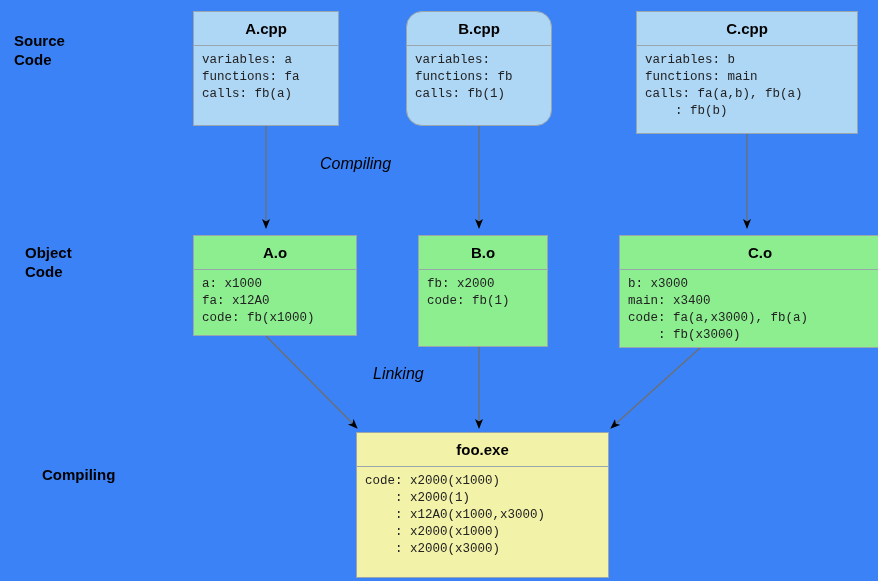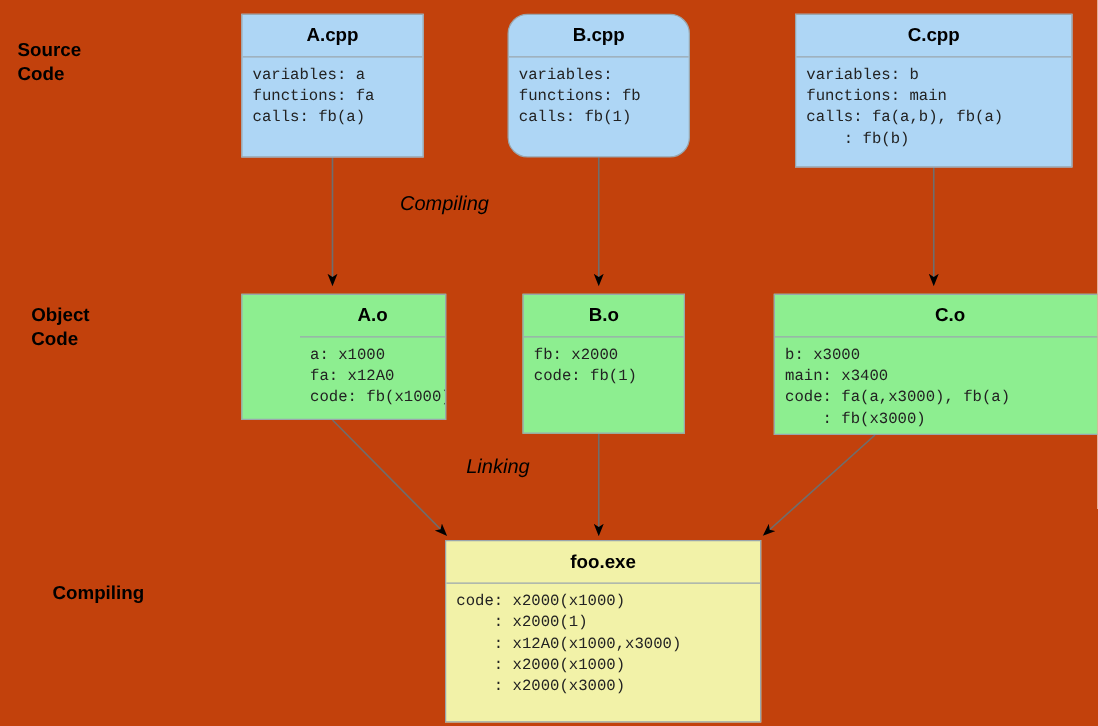--- a/index.html
+++ b/index.html
@@ -4,21 +4,21 @@
 <style>
   html, body {
     margin: 0;
     padding: 0;
     background: #ffffff;
   }
   #canvas {
     position: relative;
     width: 878px;
     height: 581px;
-    background: #c2410c;
+    background: #3b82f6;
     font-family: "Liberation Sans", sans-serif;
     overflow: hidden;
   }
   .row-label {
     position: absolute;
     font-family: "Liberation Sans", sans-serif;
     font-weight: bold;
     font-size: 15px;
     line-height: 19px;
     color: #000000;
@@ -130,21 +130,21 @@
   </div>
 
   <div class="node src" style="left:636px; top:11px; width:222px; height:123px;">
     <div class="node-title">C.cpp</div>
     <div class="node-body">variables: b
 functions: main
 calls: fa(a,b), fb(a)
     : fb(b)</div>
   </div>
 
-  <div class="node obj" style="left:193px; top:235px; width:164px; height:101px;padding-left:46px;">
+  <div class="node obj" style="left:193px; top:235px; width:164px; height:101px;">
     <div class="node-title">A.o</div>
     <div class="node-body">a: x1000
 fa: x12A0
 code: fb(x1000)</div>
   </div>
 
   <div class="node obj" style="left:418px; top:235px; width:130px; height:112px;">
     <div class="node-title">B.o</div>
     <div class="node-body">fb: x2000
 code: fb(1)</div>

